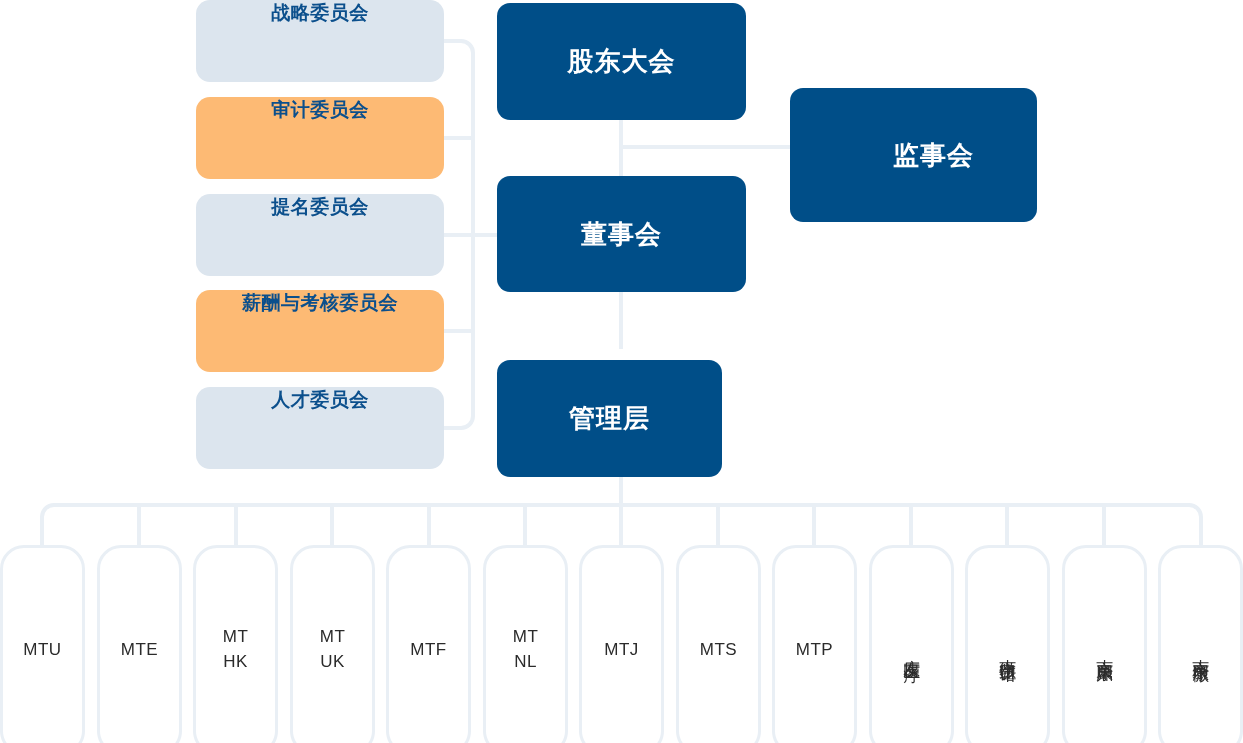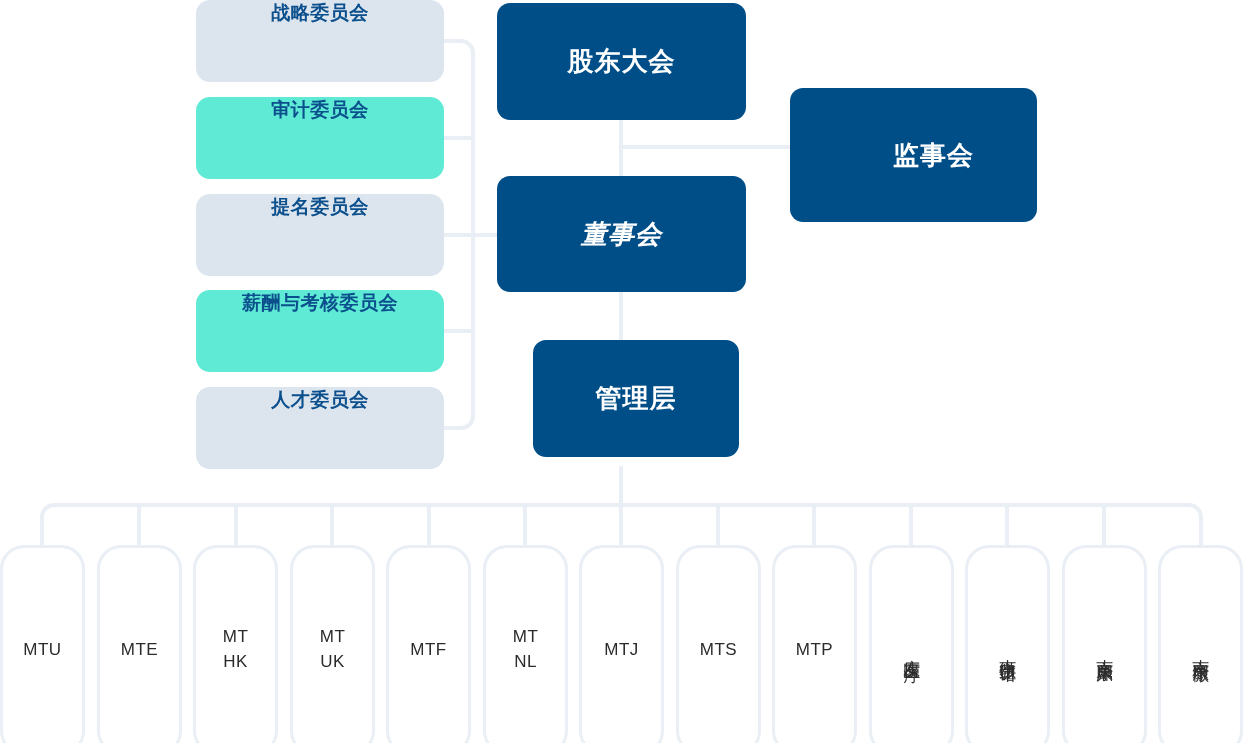--- a/index.html
+++ b/index.html
@@ -55,21 +55,21 @@
     display: flex;
     align-items: flex-start;
     justify-content: center;
     color: #0b4f8c;
     font-size: 19px;
     font-weight: bold;
     letter-spacing: 0.5px;
     box-sizing: border-box;
   }
   .tint-dark  { background: #dce5ee; }
-  .tint-light { background: #5eead4; }
+  .tint-light { background: #fdba74; }
 
   
   .node-subsidiary {
     position: absolute;
     top: 545px;
     width: 85px;
     height: 210px;
     background: #ffffff;
     border: 3px solid #e9eff5;
     border-radius: 24px;
@@ -129,25 +129,25 @@
       <line x1="911" y1="505" x2="911" y2="545"></line>
       <line x1="1007" y1="505" x2="1007" y2="545"></line>
       <line x1="1104" y1="505" x2="1104" y2="545"></line>
     </g>
   </svg>
 
   <div class="node-primary" style="left:497px; top:3px; width:249px; height:117px;">
     <span>股东大会</span>
   </div>
 
-  <div class="node-primary" style="left:497px; top:176px; width:249px; height:116px;font-style:italic;">
+  <div class="node-primary" style="left:497px; top:176px; width:249px; height:116px;">
     <span>董事会</span>
   </div>
 
-  <div class="node-primary" style="left:497px; top:340px; width:206px; height:117px;margin-left:36px;">
+  <div class="node-primary" style="left:497px; top:360px; width:225px; height:117px;">
     <span>管理层</span>
   </div>
 
   <div class="node-primary" style="left:790px; top:88px; width:247px; height:134px;padding-left:40px;">
     <span>监事会</span>
   </div>
 
   <div class="node-committee tint-dark" style="top:0px;">
     <span>战略委员会</span>
   </div>

